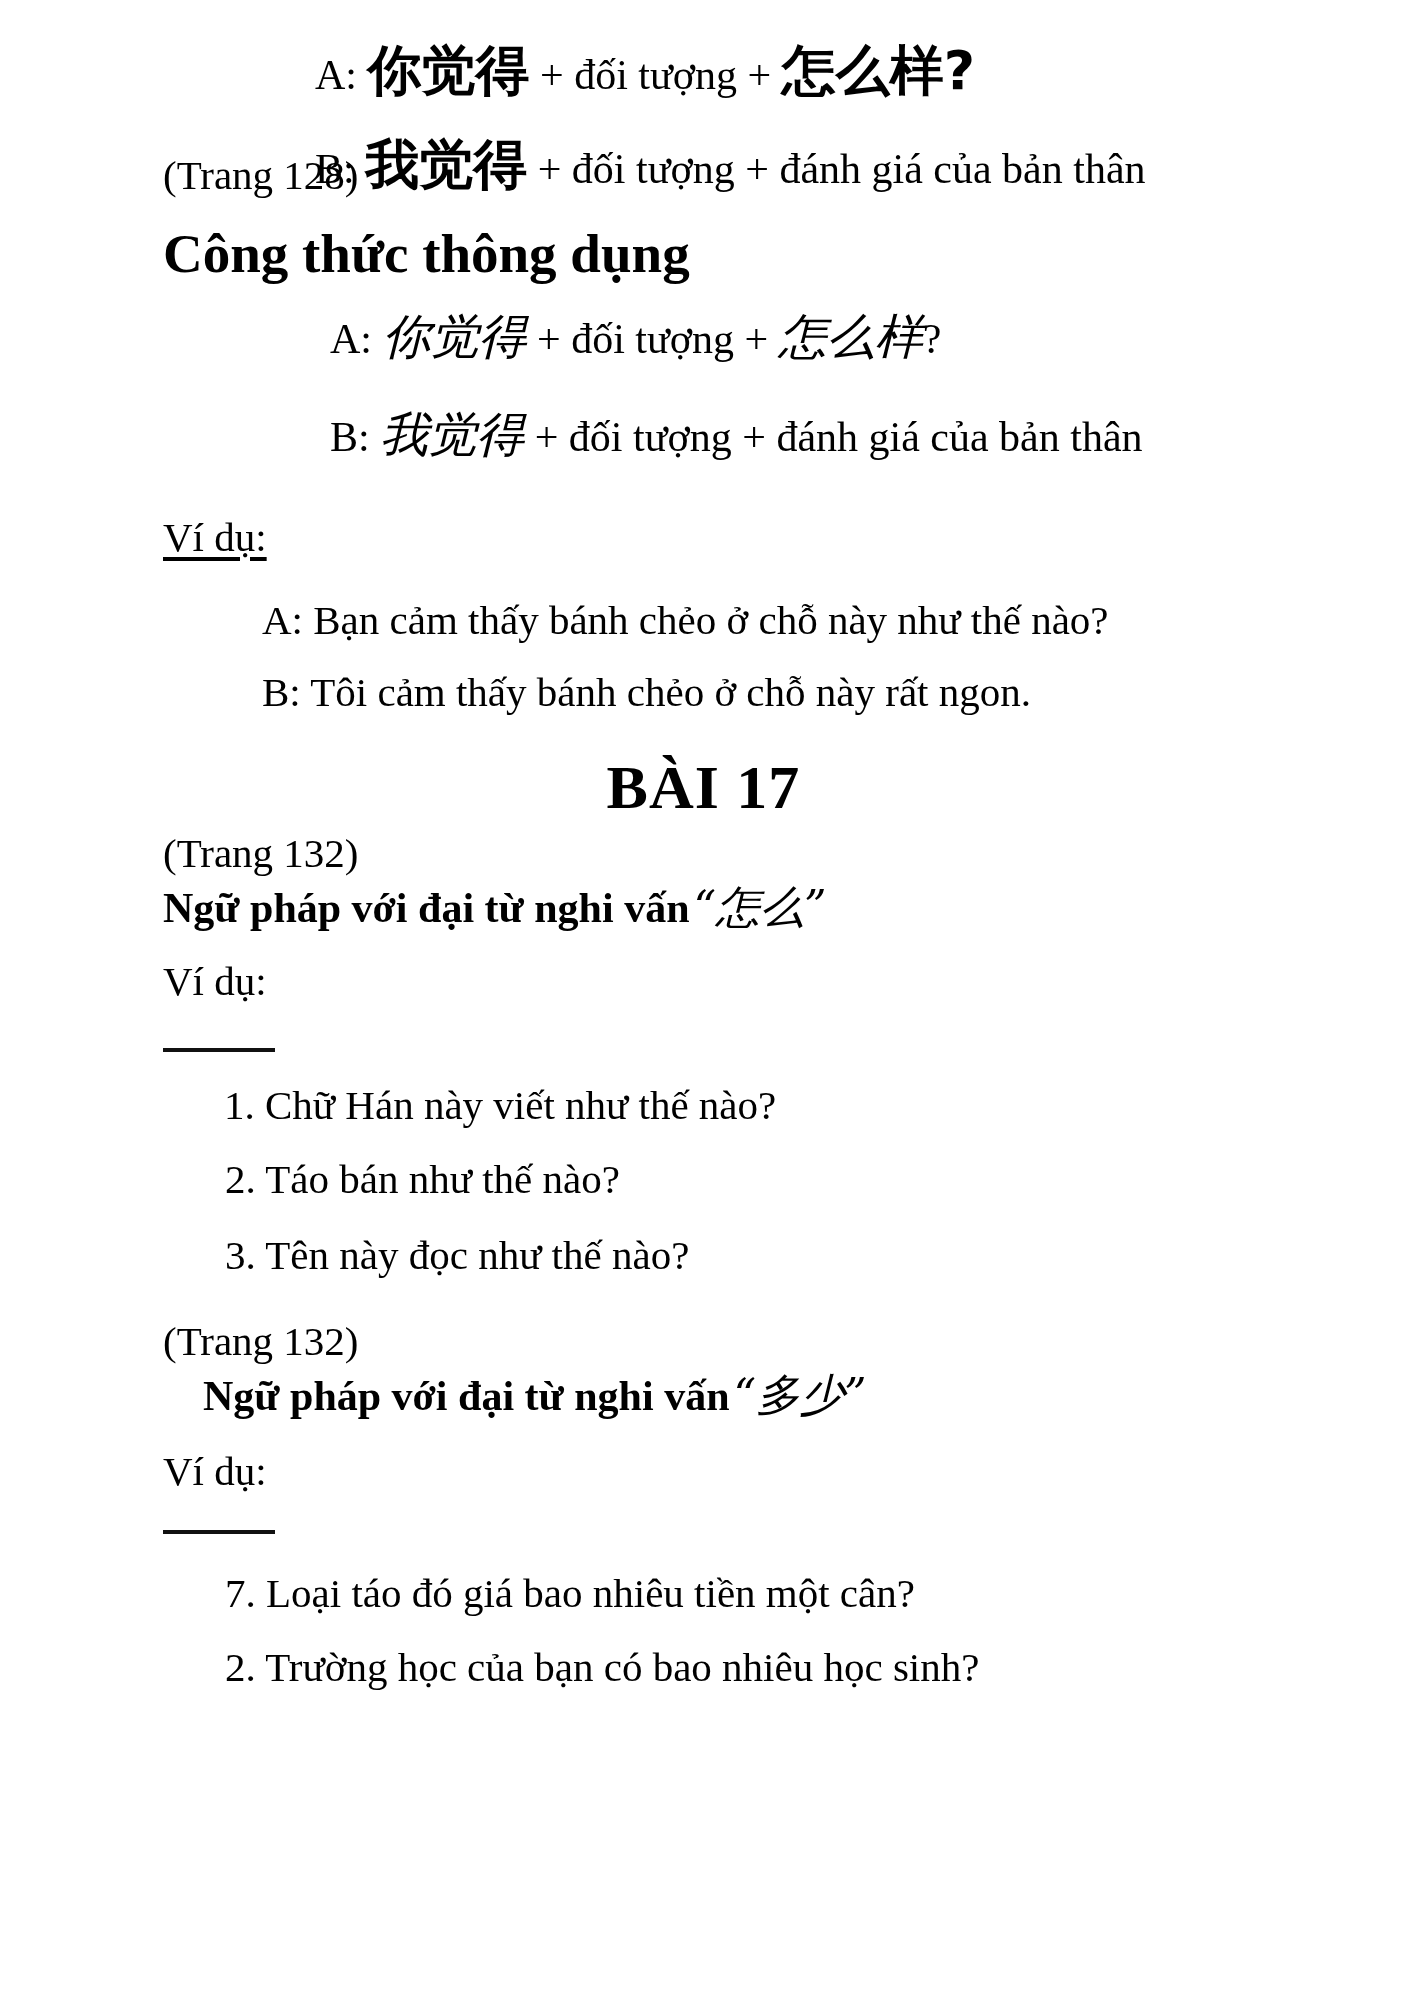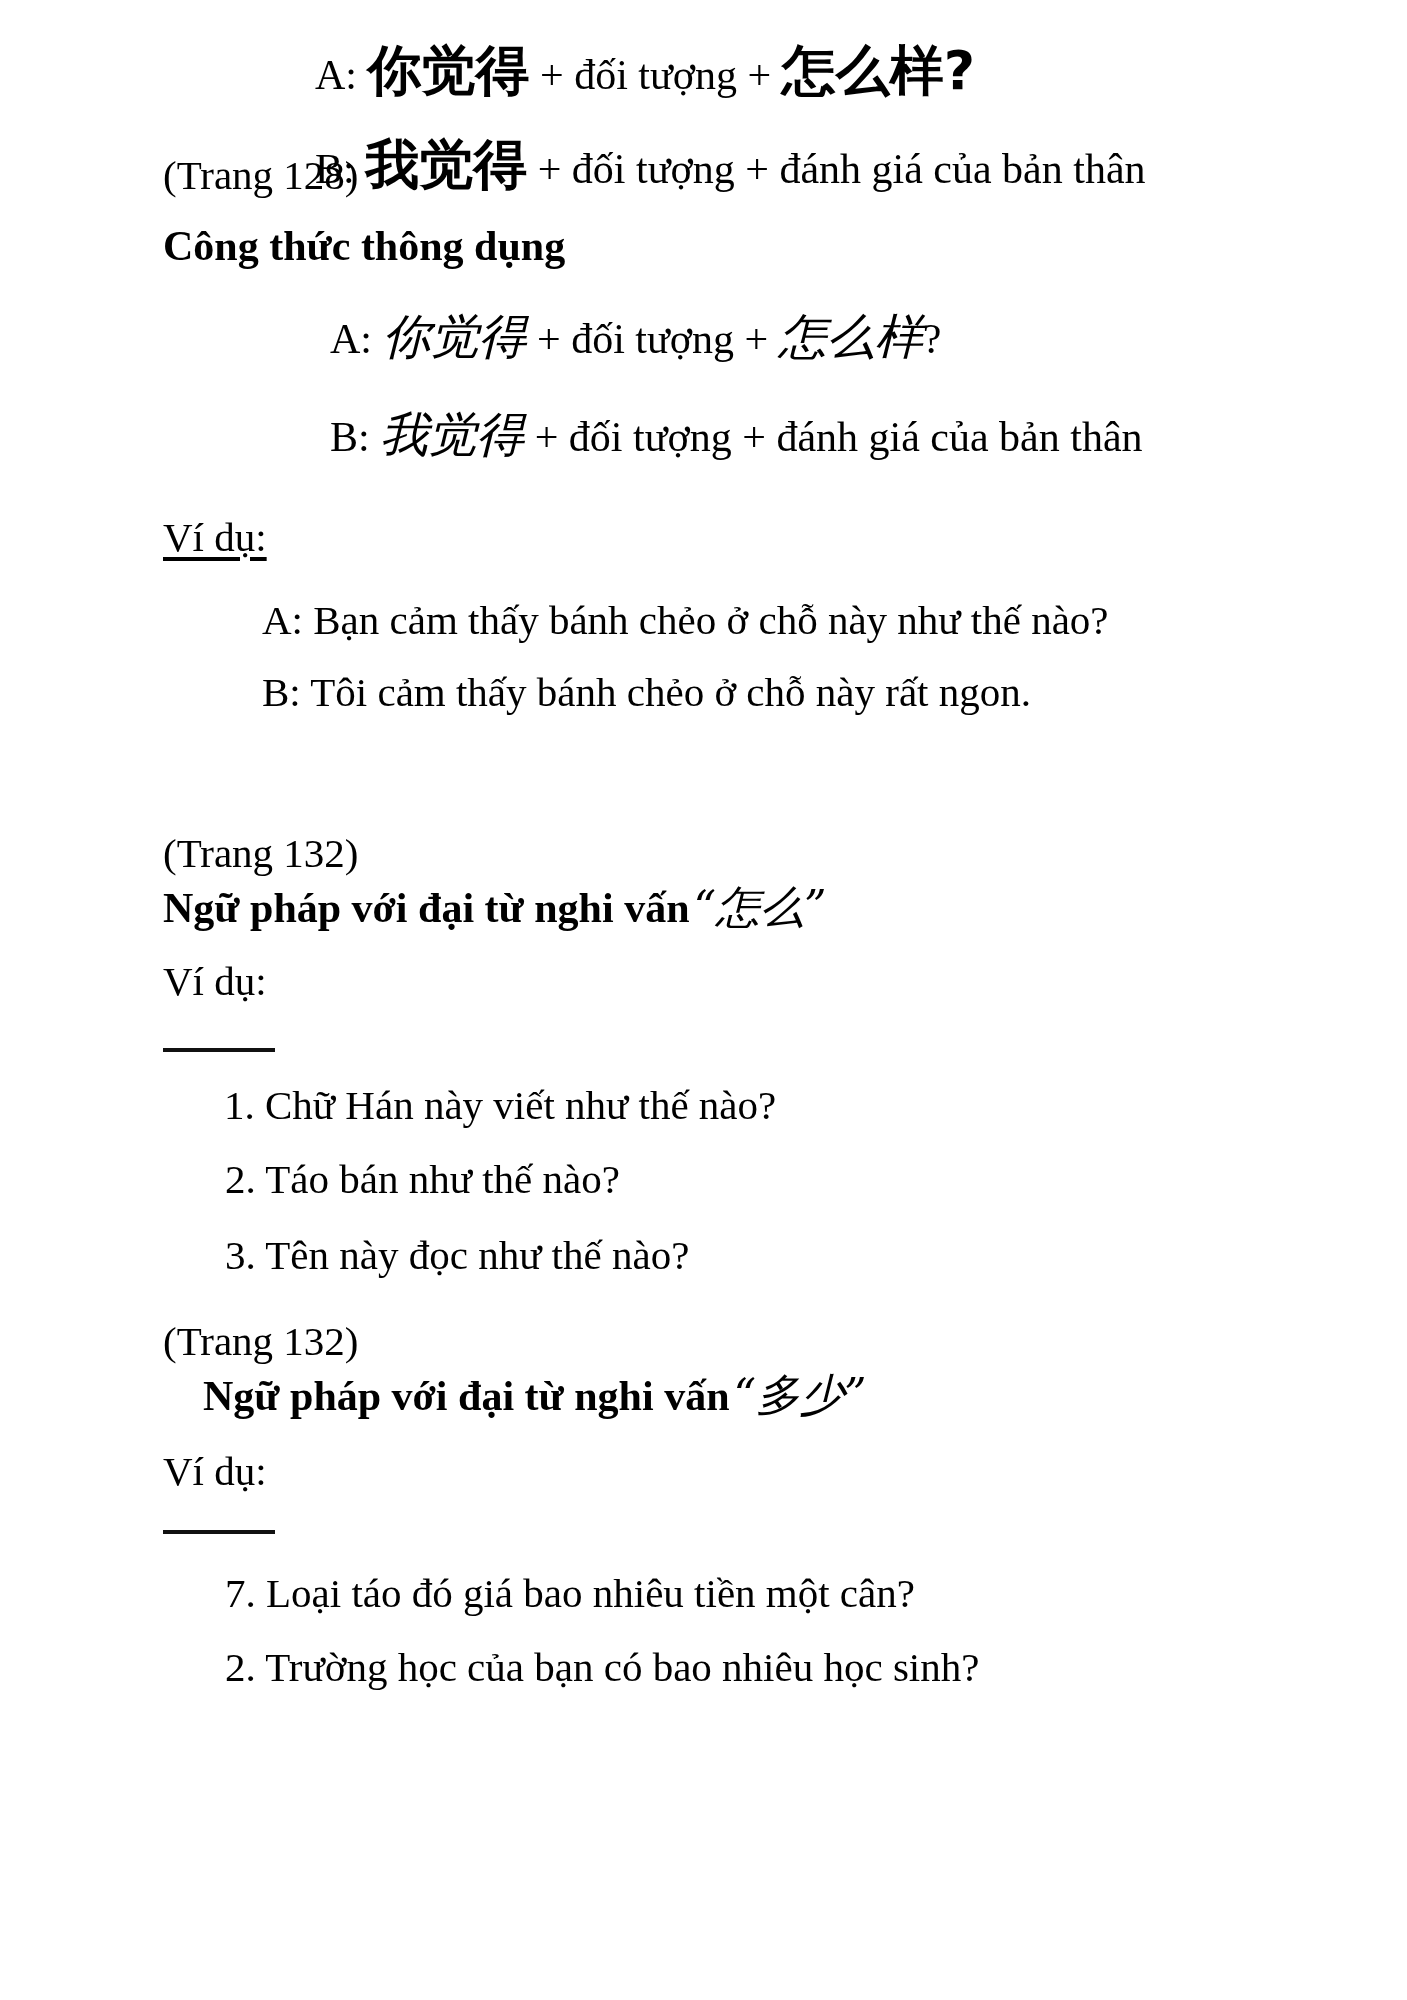--- a/index.html
+++ b/index.html
@@ -56,35 +56,36 @@
   <div class="abs formula-line" style="left:315px; top:44px;">
     <span>A: </span><span class="cn-hei">你觉得</span><span> + đối tượng + </span><span class="cn-hei">怎么样?</span>
   </div>
 
   <div class="abs body-text" style="left:163px; top:152px;">(Trang 128)</div>
 
   <div class="abs formula-line" style="left:315px; top:138px;">
     <span>B: </span><span class="cn-hei">我觉得</span><span> + đối tượng + </span><span>đánh giá của bản thân</span>
   </div>
 
-  <div class="abs body-text bold" style="left:163px; top:222px; font-size:42px;">Công thức thông dụng</div>
+  <div class="abs body-text bold" style="left:163px; top:222px; font-size:55px;">Công thức thông dụng</div>
 
   <div class="abs formula-line" style="left:330px; top:312px;">
     <span>A: </span><span class="cn-kai">你觉得</span><span> + đối tượng + </span><span class="cn-kai">怎么样</span><span>?</span>
   </div>
 
   <div class="abs formula-line" style="left:330px; top:410px;">
     <span>B: </span><span class="cn-kai">我觉得</span><span> + đối tượng + </span><span>đánh giá của bản thân</span>
   </div>
 
   <div class="abs body-text underline" style="left:163px; top:514px;">Ví dụ:</div>
 
   <div class="abs body-text" style="left:262px; top:597px;">A: Bạn cảm thấy bánh chẻo ở chỗ này như thế nào?</div>
   <div class="abs body-text" style="left:262px; top:669px;">B: Tôi cảm thấy bánh chẻo ở chỗ này rất ngon.</div>
 
+  <div class="abs lesson-title" style="top:752px;">BÀI 17</div>
 
   <div class="abs body-text" style="left:163px; top:830px;">(Trang 132)</div>
 
   <div class="abs" style="left:163px; top:884px;">
     <span class="bold" style="font-size:42px;">Ngữ pháp với đại từ nghi vấn</span>
     <span class="cn-kai heading-cn">“怎么”</span>
   </div>
 
   <div class="abs body-text" style="left:163px; top:958px;">Ví dụ:</div>
 

